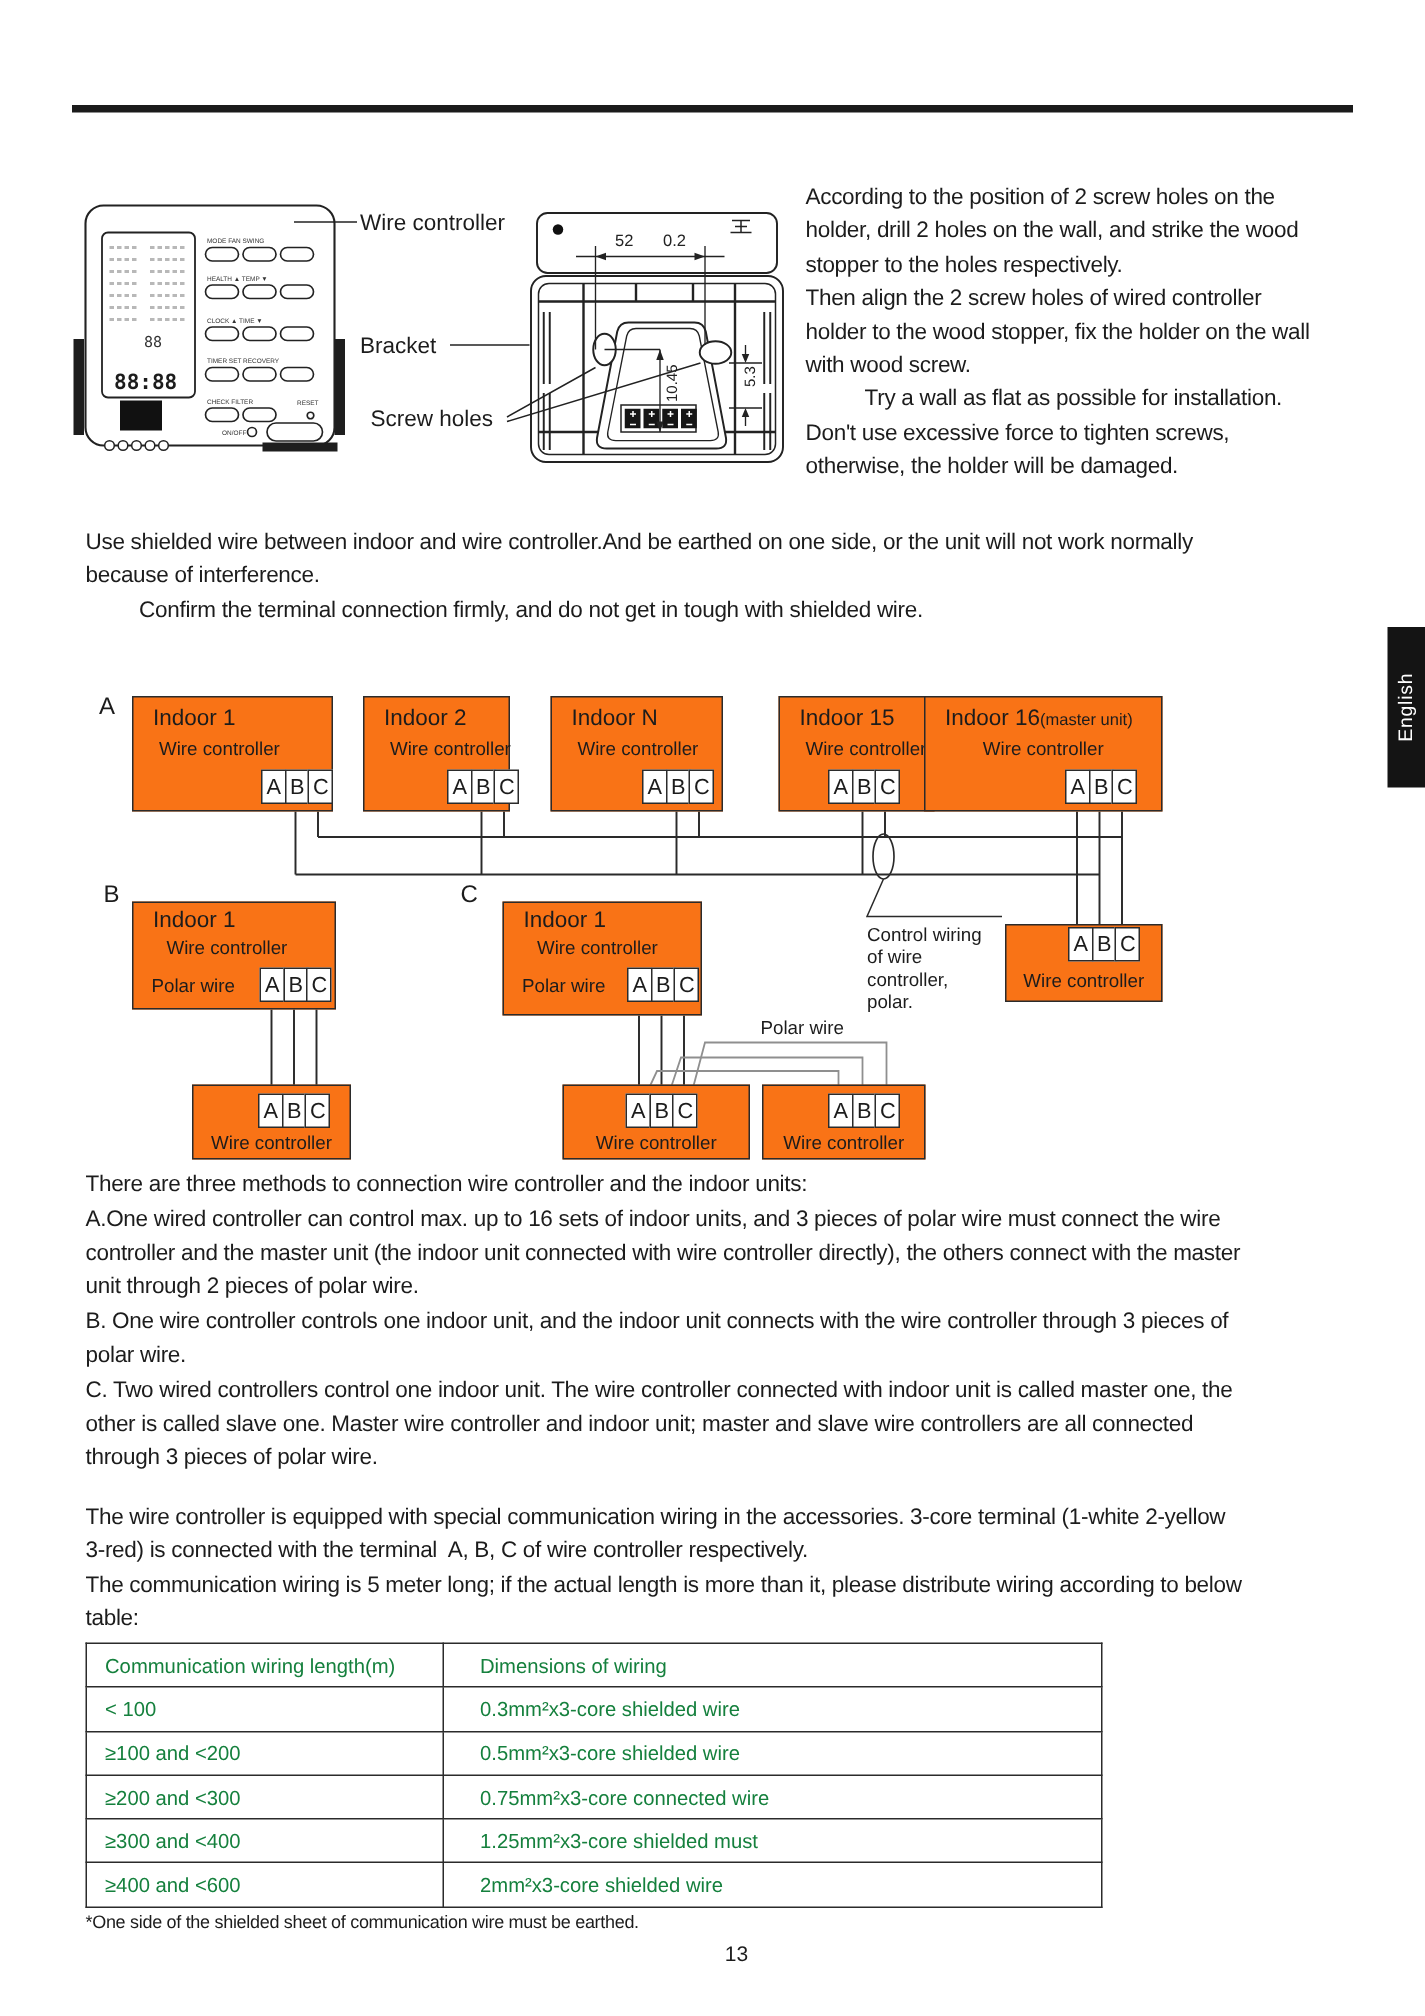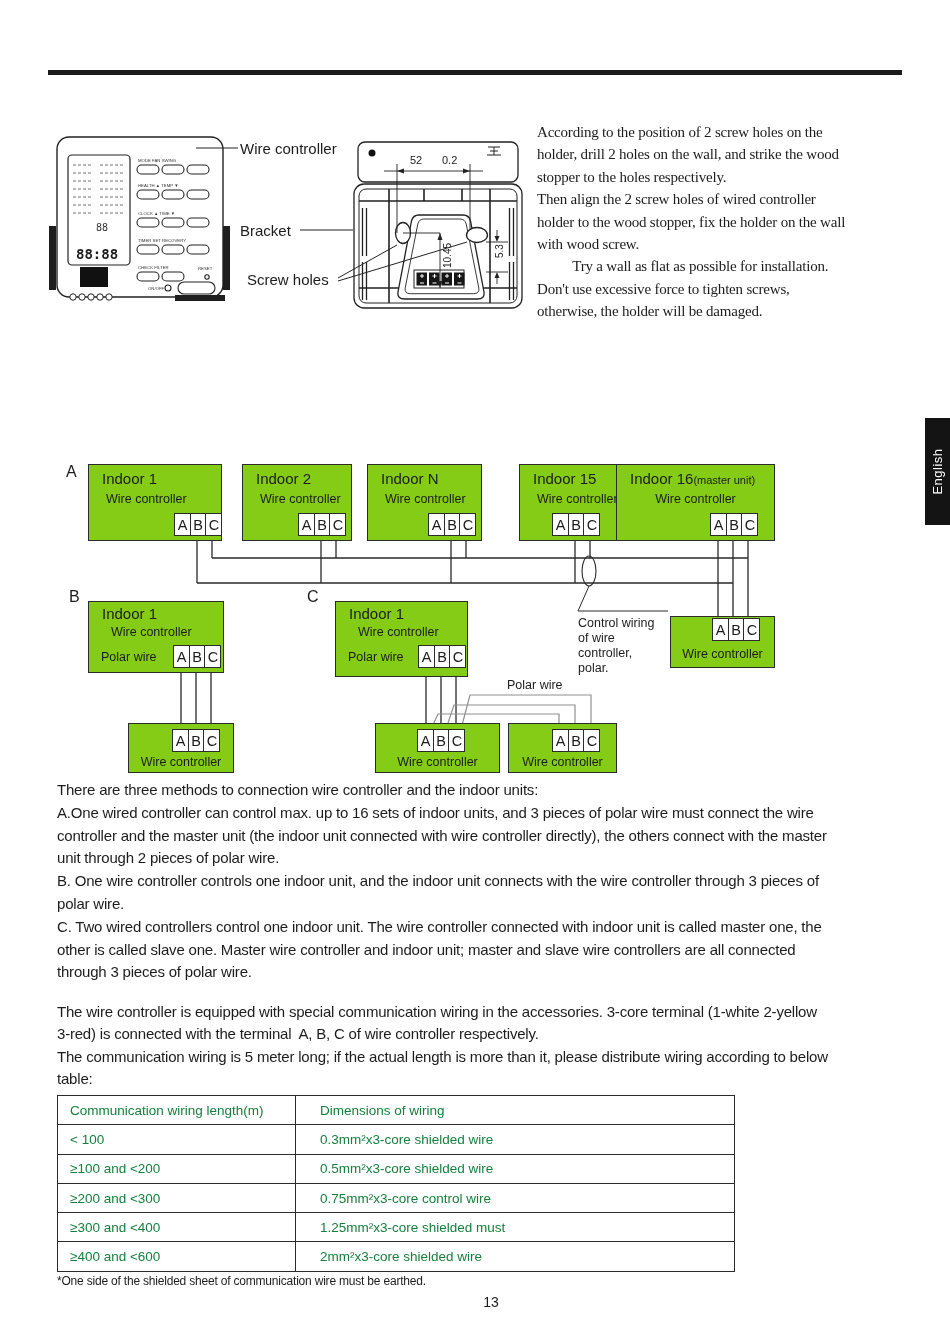--- a/index.html
+++ b/index.html
@@ -5,21 +5,21 @@
   html,body{margin:0;padding:0;background:#e8e8e8;}
   .page{position:relative;width:950px;height:1344px;background:#fff;
         font-family:"Liberation Sans",sans-serif;color:#1c1c1c;overflow:hidden;}
   .abs{position:absolute;}
   .pre{white-space:pre;}
   .txt15{font-size:15px;line-height:22.4px;letter-spacing:-0.2px;}
   .toprule{position:absolute;left:48px;top:70px;width:854px;height:5px;background:#1b1b1b;}
   .figlabel{font-size:15px;z-index:2;}
   svg.overlay{position:absolute;left:0;top:0;z-index:1;}
   .sec-label{font-size:16px;z-index:2;}
-  .unit-box{position:absolute;border:1.5px solid #2b2b2b;background:#84cc16;box-sizing:border-box;z-index:2;}
+  .unit-box{position:absolute;border:1.5px solid #2b2b2b;background:#f97316;box-sizing:border-box;z-index:2;}
   .unit-title{font-size:15px;padding:5px 0 0 13px;white-space:nowrap;}
   .unit-title .suffix{font-size:11px;}
   .unit-sub{font-size:12.5px;padding:5px 0 0 17px;white-space:nowrap;}
   .unit-sub.center{text-align:center;padding-left:0;}
   .polar-in{position:absolute;left:12px;top:48px;font-size:12.5px;}
   .strip{position:absolute;display:flex;z-index:3;}
   .strip .cell{width:15px;height:21px;border:1.3px solid #2b2b2b;margin-left:-1.3px;background:#fff;
                font-size:14.5px;display:flex;align-items:center;justify-content:center;}
   .strip .cell:first-child{margin-left:0;}
   .wc-label{position:absolute;left:0;right:0;text-align:center;font-size:12.5px;}
@@ -167,44 +167,47 @@
       <path d="M461 729 L470 695 H591 V729"></path>
       <path d="M446 729 L454 705 H575 V729"></path>
       <path d="M431 729 L438 714 H559 V729"></path>
     </g>
   </svg>
 
   <div class="abs figlabel" style="left:240px;top:140px;">Wire controller</div>
   <div class="abs figlabel" style="left:240px;top:222px;">Bracket</div>
   <div class="abs figlabel" style="left:247px;top:271px;">Screw holes</div>
 
-  <div class="abs pre txt15" style="left:537px;top:121px;width:372px;font-family:Liberation Serif, serif;">According to the position of 2 screw holes on the
+  <div class="abs pre txt15" style="left:537px;top:121px;width:372px;">According to the position of 2 screw holes on the
 holder, drill 2 holes on the wall, and strike the wood
 stopper to the holes respectively.
 Then align the 2 screw holes of wired controller
 holder to the wood stopper, fix the holder on the wall
 with wood screw.
           Try a wall as flat as possible for installation.
 Don't use excessive force to tighten screws,
 otherwise, the holder will be damaged.</div>
 
+  <div class="abs pre txt15" style="left:57px;top:351px;width:850px;">Use shielded wire between indoor and wire controller.And be earthed on one side, or the unit will not work normally
+because of interference.
+         Confirm the terminal connection firmly, and do not get in tough with shielded wire.</div>
 
   <div class="etab">
     <span>English</span>
   </div>
 
   <div class="abs sec-label" style="left:66px;top:463px;">A</div>
   <div class="abs sec-label" style="left:69px;top:588px;">B</div>
   <div class="abs sec-label" style="left:307px;top:588px;">C</div>
 
   <div class="unit-box" style="left:88px;top:464px;width:134px;height:77px;">
     <div class="unit-title">Indoor 1</div>
     <div class="unit-sub">Wire controller</div>
   </div>
-  <div class="unit-box" style="left:242px;top:464px;width:110px;height:77px;">
+  <div class="unit-box" style="left:242px;top:464px;width:98px;height:77px;">
     <div class="unit-title">Indoor 2</div>
     <div class="unit-sub">Wire controller</div>
   </div>
   <div class="unit-box" style="left:367px;top:464px;width:115px;height:77px;">
     <div class="unit-title">Indoor N</div>
     <div class="unit-sub">Wire controller</div>
   </div>
   <div class="unit-box" style="left:519px;top:464px;width:104px;height:77px;">
     <div class="unit-title">Indoor 15</div>
     <div class="unit-sub">Wire controller</div>
@@ -328,21 +331,21 @@
     <tr>
       <td>&lt; 100</td>
       <td class="c2">0.3mm²x3-core shielded wire</td>
     </tr>
     <tr>
       <td>≥100 and &lt;200</td>
       <td class="c2">0.5mm²x3-core shielded wire</td>
     </tr>
     <tr>
       <td>≥200 and &lt;300</td>
-      <td class="c2">0.75mm²x3-core control wire</td>
+      <td class="c2">0.75mm²x3-core connected wire</td>
     </tr>
     <tr>
       <td>≥300 and &lt;400</td>
       <td class="c2">1.25mm²x3-core shielded must</td>
     </tr>
     <tr>
       <td>≥400 and &lt;600</td>
       <td class="c2">2mm²x3-core shielded wire</td>
     </tr>
   </tbody>

